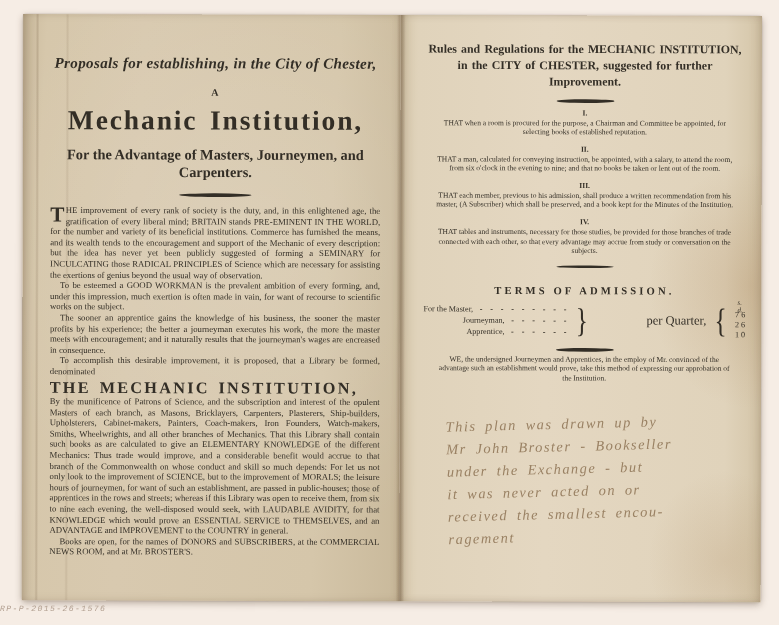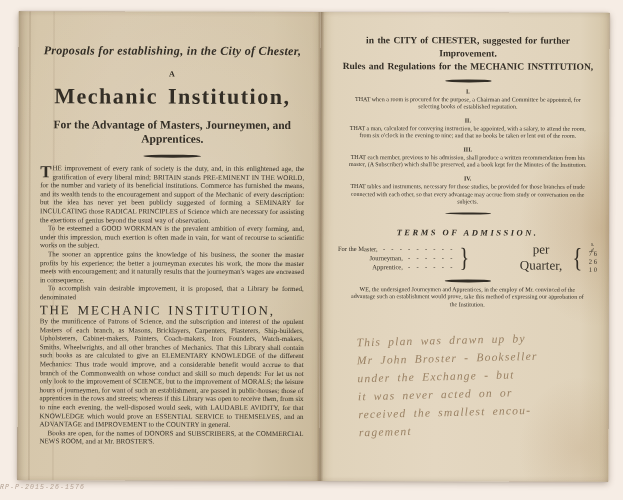--- a/index.html
+++ b/index.html
@@ -56,35 +56,35 @@
   .kicker{font-style:italic;font-weight:bold;font-size:12px;letter-spacing:.3px;margin-top:2px;text-align:center;}
   .article-a{font-size:8px;font-weight:bold;margin-top:11px;letter-spacing:1px;}
   .big-title{font-size:22px;font-weight:bold;letter-spacing:1.5px;margin-top:5px;word-spacing:3px;}
   .subtitle{font-size:11.5px;font-weight:bold;margin-top:8px;line-height:14px;}
   .swell{height:3px;width:58px;background:var(--ink);border-radius:50%;margin:9px auto 7px;}
   .swell.small{height:2.5px;width:46px;margin:6px auto 4px;}
   .lp-body{font-size:7px;line-height:8.6px;text-align:justify;text-align-last:left;}
   .lp-body p{margin:0;}
   .indent{text-indent:8px;}
   .drop{float:left;font-size:17px;line-height:15px;font-weight:bold;padding-right:1px;}
-  .mi-heading{font-size:13px;font-weight:normal;letter-spacing:1.8px;text-align:left;margin:4px 0 3px;word-spacing:2px;}
+  .mi-heading{font-size:13px;font-weight:bold;letter-spacing:1.8px;text-align:left;margin:4px 0 3px;word-spacing:2px;}
 
   
   .rp-inner{padding:22px 12px 0 18px;text-align:center;}
   .rp-header{font-size:9.5px;font-weight:bold;line-height:13px;word-spacing:1px;}
   .rule-num{font-size:6px;font-weight:bold;margin-top:6px;}
   .rule-text{font-size:6px;line-height:7.6px;margin:2px 6px 0;text-align:center;}
-  .terms-heading{font-size:8.5px;font-weight:bold;letter-spacing:2.5px;margin-top:13px;font-style:italic;}
+  .terms-heading{font-size:8.5px;font-weight:bold;letter-spacing:2.5px;margin-top:13px;}
   .terms-table{display:flex;align-items:center;justify-content:center;gap:5px;margin-top:4px;}
   .terms-rows{text-align:right;}
   .trow{font-size:6.5px;line-height:9px;white-space:pre;}
   .tlabel{font-weight:normal;}
   .tdash{letter-spacing:1px;}
   .brace{font-size:27px;font-weight:400;line-height:27px;transform:scaleX(.75);color:var(--ink);}
-  .per-quarter{font-size:13px;margin-left:40px;}
+  .per-quarter{font-size:10px;margin-left:40px;}
   .prices{text-align:left;position:relative;padding-top:7px;}
   .sd{position:absolute;top:-2px;left:2px;font-size:5.5px;font-style:italic;}
   .price{font-size:6.5px;line-height:8px;white-space:pre;}
   .approbation{font-size:6px;line-height:7.6px;margin:4px 10px 0;text-align:center;}
 
   .handnote{
     position:absolute;left:38px;top:318px;width:230px;
     transform:rotate(-1.6deg);
     color:var(--handwriting);
     font-style:italic;
@@ -108,40 +108,40 @@
 
   <div class="page page-left">
     <div class="crease" style="left:10px"></div>
     <div class="crease" style="left:34px;opacity:.6"></div>
     <div class="lp-inner">
       <div class="kicker">Proposals for establishing, in the City of Chester,</div>
       <div class="article-a">A</div>
       <div class="big-title">Mechanic Institution,</div>
       <div class="subtitle">
         <div>For the Advantage of Masters, Journeymen, and</div>
-        <div>Apprentices.</div>
+        <div>Carpenters.</div>
       </div>
       <div class="swell"></div>
       <div class="lp-body">
         <p><span class="drop">T</span><span>HE improvement of every rank of society is the duty, and, in this enlightened age, the gratification of every liberal mind; BRITAIN stands PRE-EMINENT IN THE WORLD, for the number and variety of its beneficial institutions. Commerce has furnished the means, and its wealth tends to the encouragement and support of the Mechanic of every description: but the idea has never yet been publicly suggested of forming a SEMINARY for INCULCATING those RADICAL PRINCIPLES of Science which are necessary for assisting the exertions of genius beyond the usual way of observation.</span></p>
         <p class="indent">To be esteemed a GOOD WORKMAN is the prevalent ambition of every forming, and, under this impression, much exertion is often made in vain, for want of recourse to scientific works on the subject.</p>
         <p class="indent">The sooner an apprentice gains the knowledge of his business, the sooner the master profits by his experience; the better a journeyman executes his work, the more the master meets with encouragement; and it naturally results that the journeyman's wages are encreased in consequence.</p>
-        <p class="indent">To accomplish vain desirable improvement, it is proposed, that a Library be formed, denominated</p>
+        <p class="indent">To accomplish this desirable improvement, it is proposed, that a Library be formed, denominated</p>
         <div class="mi-heading">THE MECHANIC INSTITUTION,</div>
         <p>By the munificence of Patrons of Science, and the subscription and interest of the opulent Masters of each branch, as Masons, Bricklayers, Carpenters, Plasterers, Ship-builders, Upholsterers, Cabinet-makers, Painters, Coach-makers, Iron Founders, Watch-makers, Smiths, Wheelwrights, and all other branches of Mechanics.  That this Library shall contain such books as are calculated to give an ELEMENTARY KNOWLEDGE of the different Mechanics: Thus trade would improve, and a considerable benefit would accrue to that branch of the Commonwealth on whose conduct and skill so much depends: For let us not only look to the improvement of SCIENCE, but to the improvement of MORALS; the leisure hours of journeymen, for want of such an establishment, are passed in public-houses; those of apprentices in the rows and streets; whereas if this Library was open to receive them, from six to nine each evening, the well-disposed would seek, with LAUDABLE AVIDITY, for that KNOWLEDGE which would prove an ESSENTIAL SERVICE to THEMSELVES, and an ADVANTAGE and IMPROVEMENT to the COUNTRY in general.</p>
         <p class="indent">Books are open, for the names of DONORS and SUBSCRIBERS, at the COMMERCIAL NEWS ROOM, and at Mr. BROSTER'S.</p>
       </div>
     </div>
   </div>
 
   <div class="page page-right">
     <div class="rp-inner">
       <div class="rp-header">
+        <div>Rules and Regulations for the MECHANIC INSTITUTION,</div>
         <div>in the CITY of CHESTER, suggested for further Improvement.</div>
-        <div>Rules and Regulations for the MECHANIC INSTITUTION,</div>
       </div>
       <div class="swell small"></div>
 
       <div>
         <div class="rule-num">I.</div>
         <div class="rule-text">THAT when a room is procured for the purpose, a Chairman and Committee be appointed, for selecting books of established reputation.</div>
       </div>
       <div>
         <div class="rule-num">II.</div>
         <div class="rule-text">THAT a man, calculated for conveying instruction, be appointed, with a salary, to attend the room, from six o'clock in the evening to nine; and that no books be taken or lent out of the room.</div>

